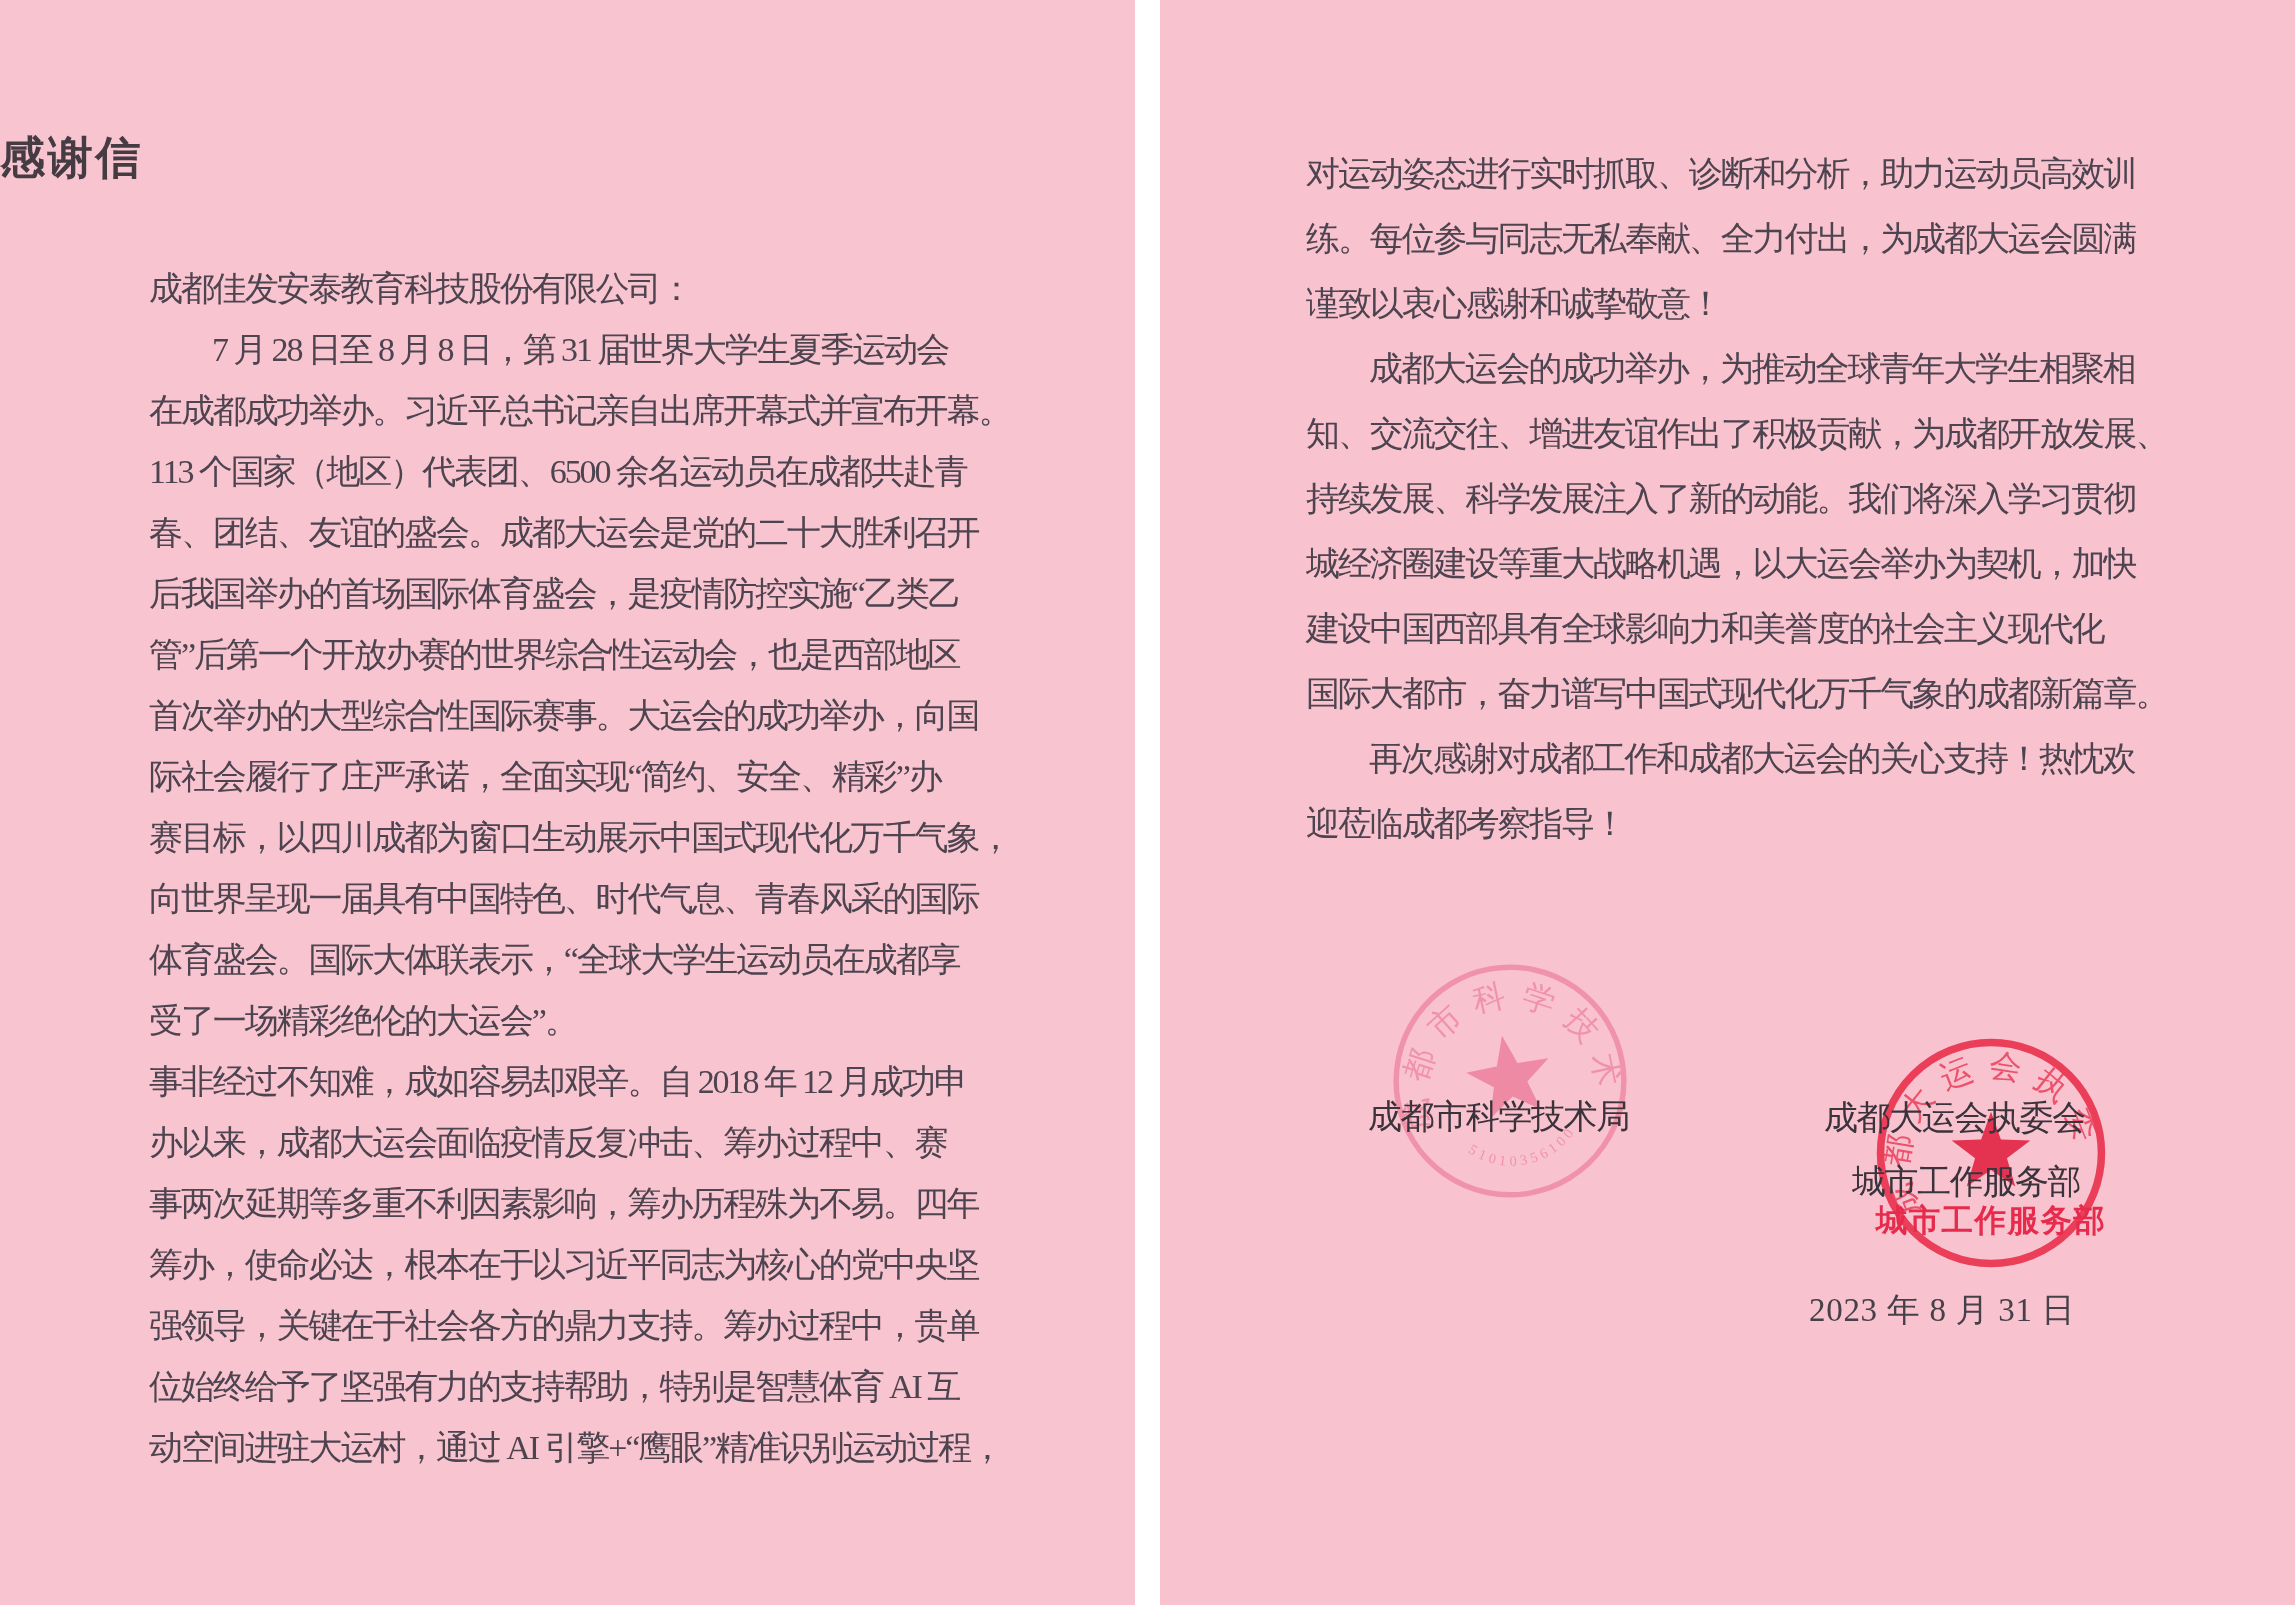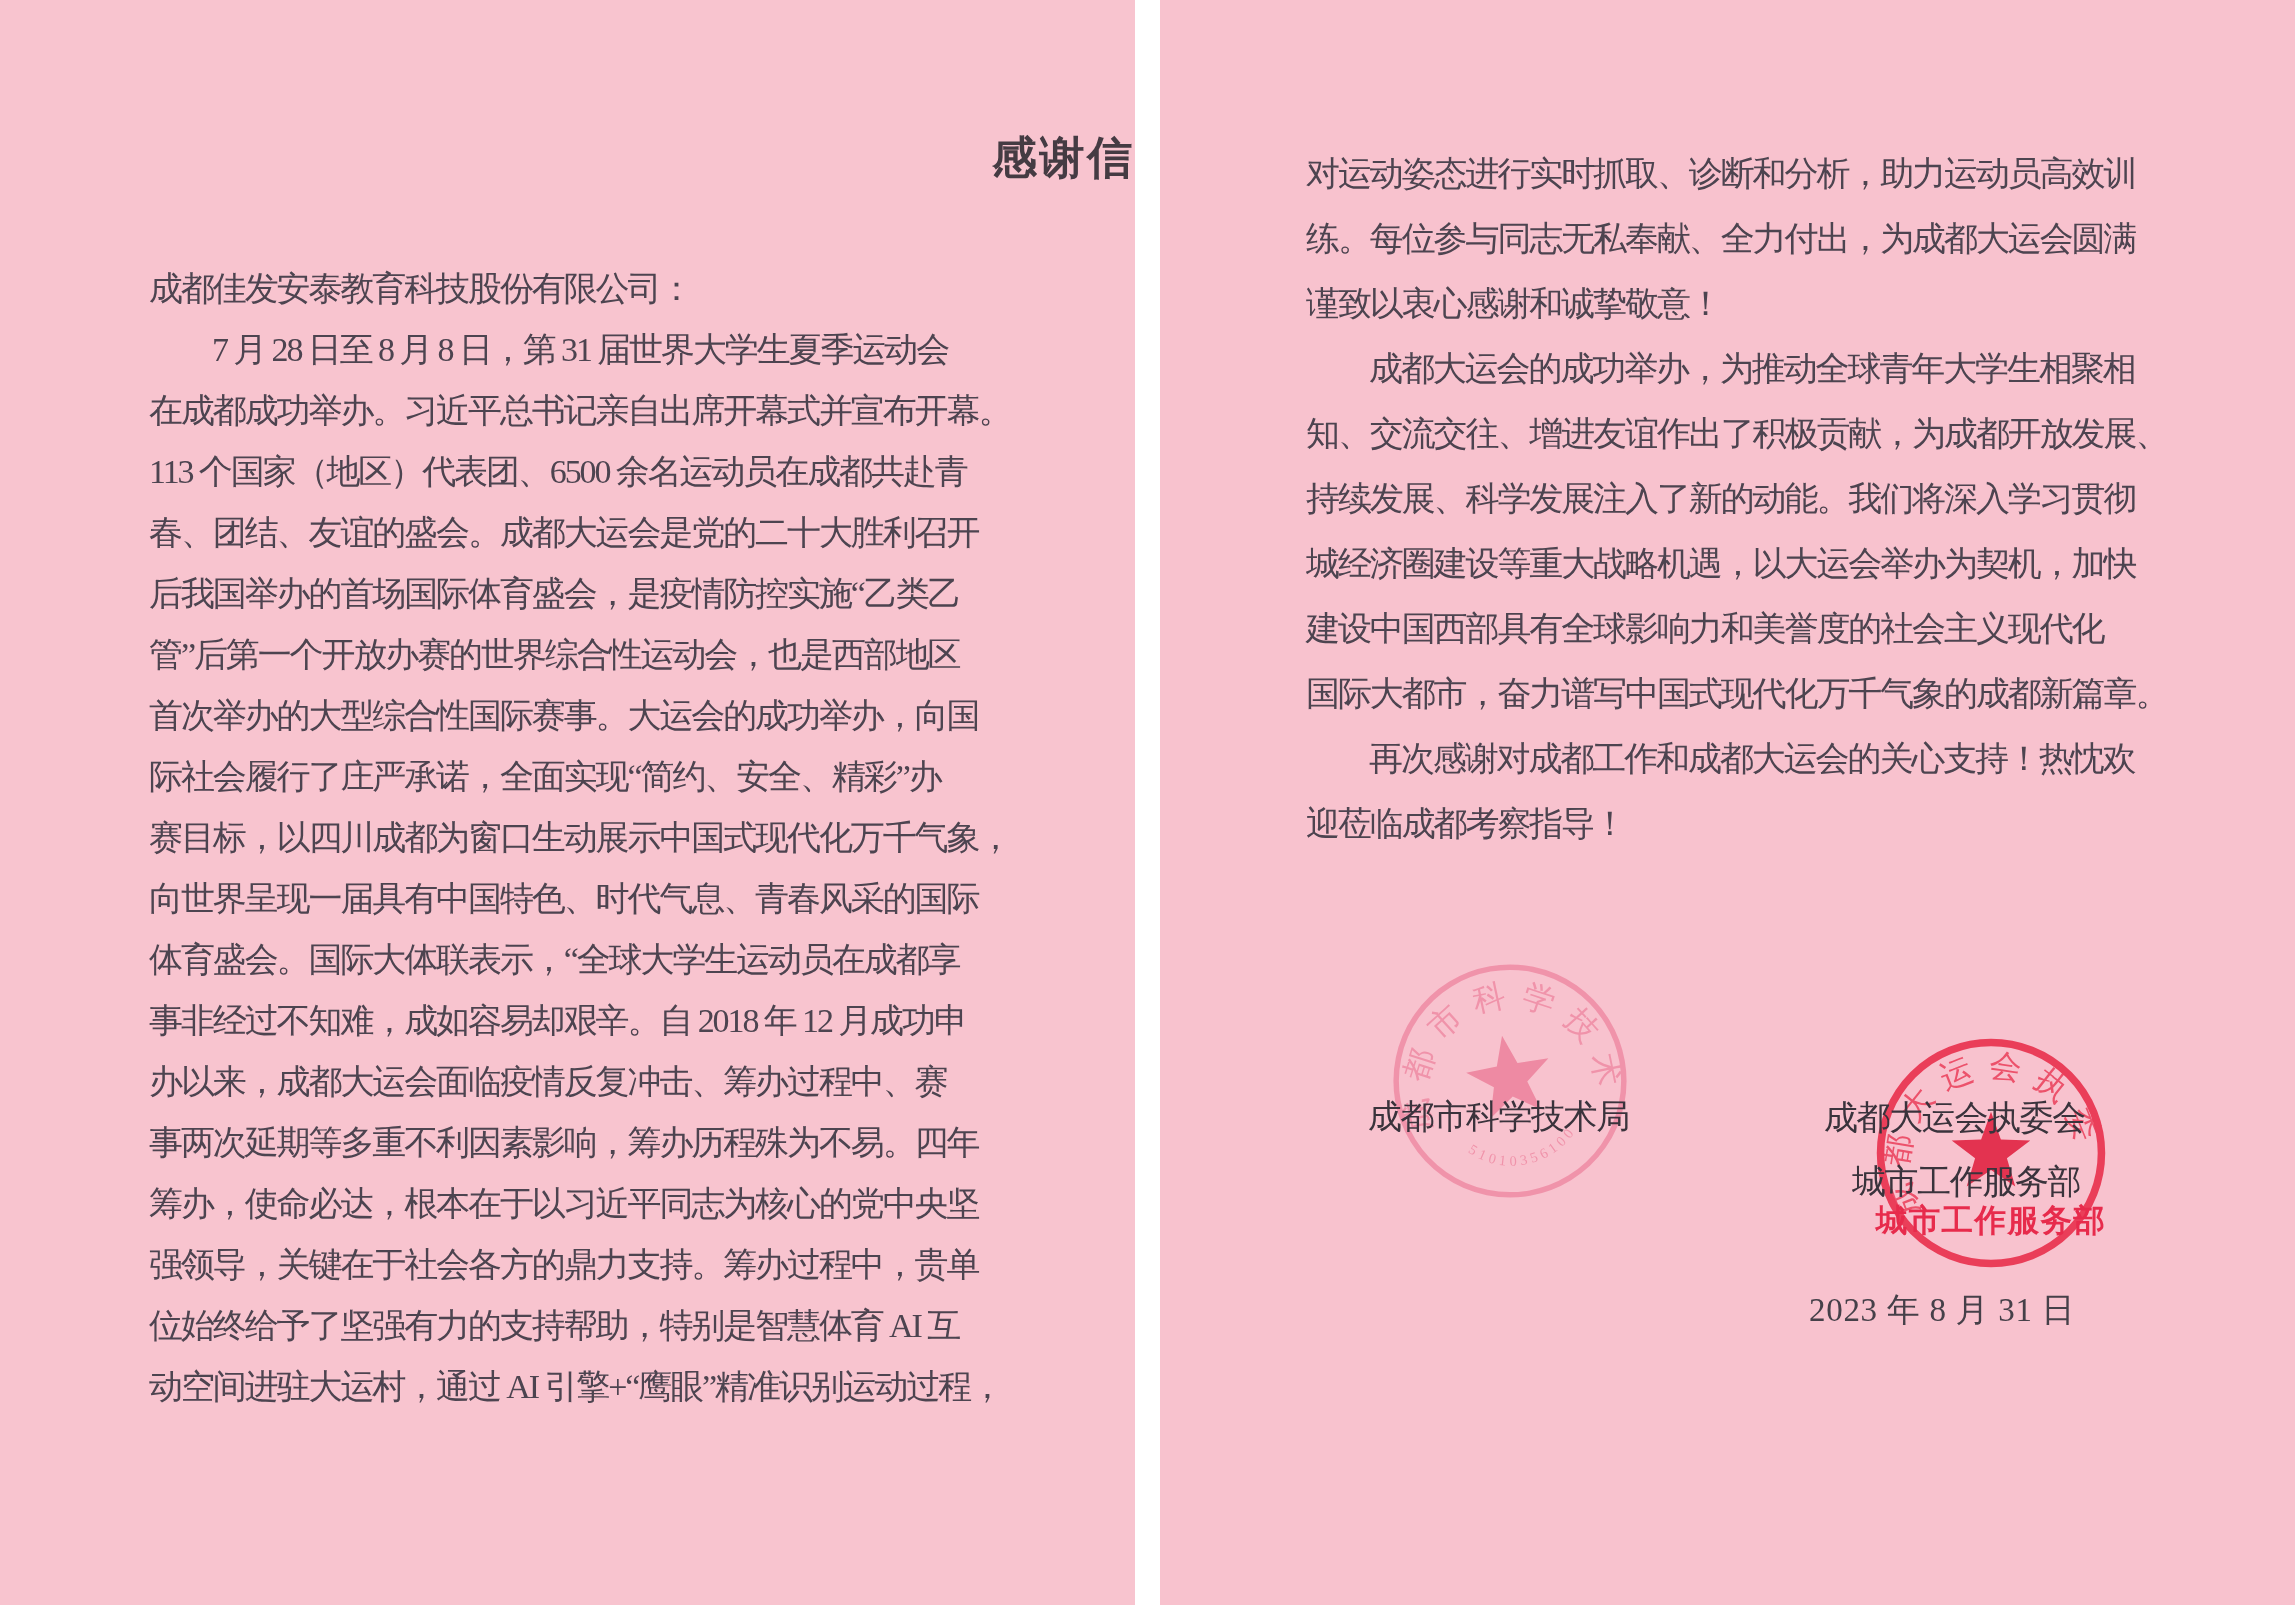--- a/index.html
+++ b/index.html
@@ -5,21 +5,21 @@
   html,body{margin:0;padding:0;}
   body{
     width:2295px;height:1606px;position:relative;background:#ffffff;
     font-family:"Liberation Serif","DejaVu Serif",serif;
     overflow:hidden;
   }
   .page{position:absolute;top:0;height:1606px;}
   #left-page{left:0;width:1135px;background:#f8c4cf;}
   #right-page{left:1160px;width:1274px;background:#f8c2ce;}
   .title{
-    position:absolute;top:128px;left:0;width:100%;text-align:right;
+    position:absolute;top:128px;left:0;width:100%;text-align:left;
     font-size:45px;font-weight:700;color:#453b43;letter-spacing:2.7px;
   }
   .textblock{
     position:absolute;color:#4d4450;font-size:34px;letter-spacing:-2.1px;
   }
   #left-text{left:149px;top:258px;width:892px;line-height:61px;}
   #right-text{left:146px;top:141px;width:879px;line-height:65px;}
   .line{white-space:nowrap;}
   .indent{padding-left:63px;}
   .sig{
@@ -44,20 +44,21 @@
         <div class="line">在成都成功举办。习近平总书记亲自出席开幕式并宣布开幕。</div>
         <div class="line">113 个国家（地区）代表团、6500 余名运动员在成都共赴青</div>
         <div class="line">春、团结、友谊的盛会。成都大运会是党的二十大胜利召开</div>
         <div class="line">后我国举办的首场国际体育盛会，是疫情防控实施“乙类乙</div>
         <div class="line">管”后第一个开放办赛的世界综合性运动会，也是西部地区</div>
         <div class="line">首次举办的大型综合性国际赛事。大运会的成功举办，向国</div>
         <div class="line">际社会履行了庄严承诺，全面实现“简约、安全、精彩”办</div>
         <div class="line">赛目标，以四川成都为窗口生动展示中国式现代化万千气象，</div>
         <div class="line">向世界呈现一届具有中国特色、时代气息、青春风采的国际</div>
         <div class="line">体育盛会。国际大体联表示，“全球大学生运动员在成都享</div>
+        <div class="line">受了一场精彩绝伦的大运会”。</div>
         <div class="line">事非经过不知难，成如容易却艰辛。自 2018 年 12 月成功申</div>
         <div class="line">办以来，成都大运会面临疫情反复冲击、筹办过程中、赛</div>
         <div class="line">事两次延期等多重不利因素影响，筹办历程殊为不易。四年</div>
         <div class="line">筹办，使命必达，根本在于以习近平同志为核心的党中央坚</div>
         <div class="line">强领导，关键在于社会各方的鼎力支持。筹办过程中，贵单</div>
         <div class="line">位始终给予了坚强有力的支持帮助，特别是智慧体育 AI 互</div>
         <div class="line">动空间进驻大运村，通过 AI 引擎+“鹰眼”精准识别运动过程，</div>
       </div>
   </div>
 </div>

